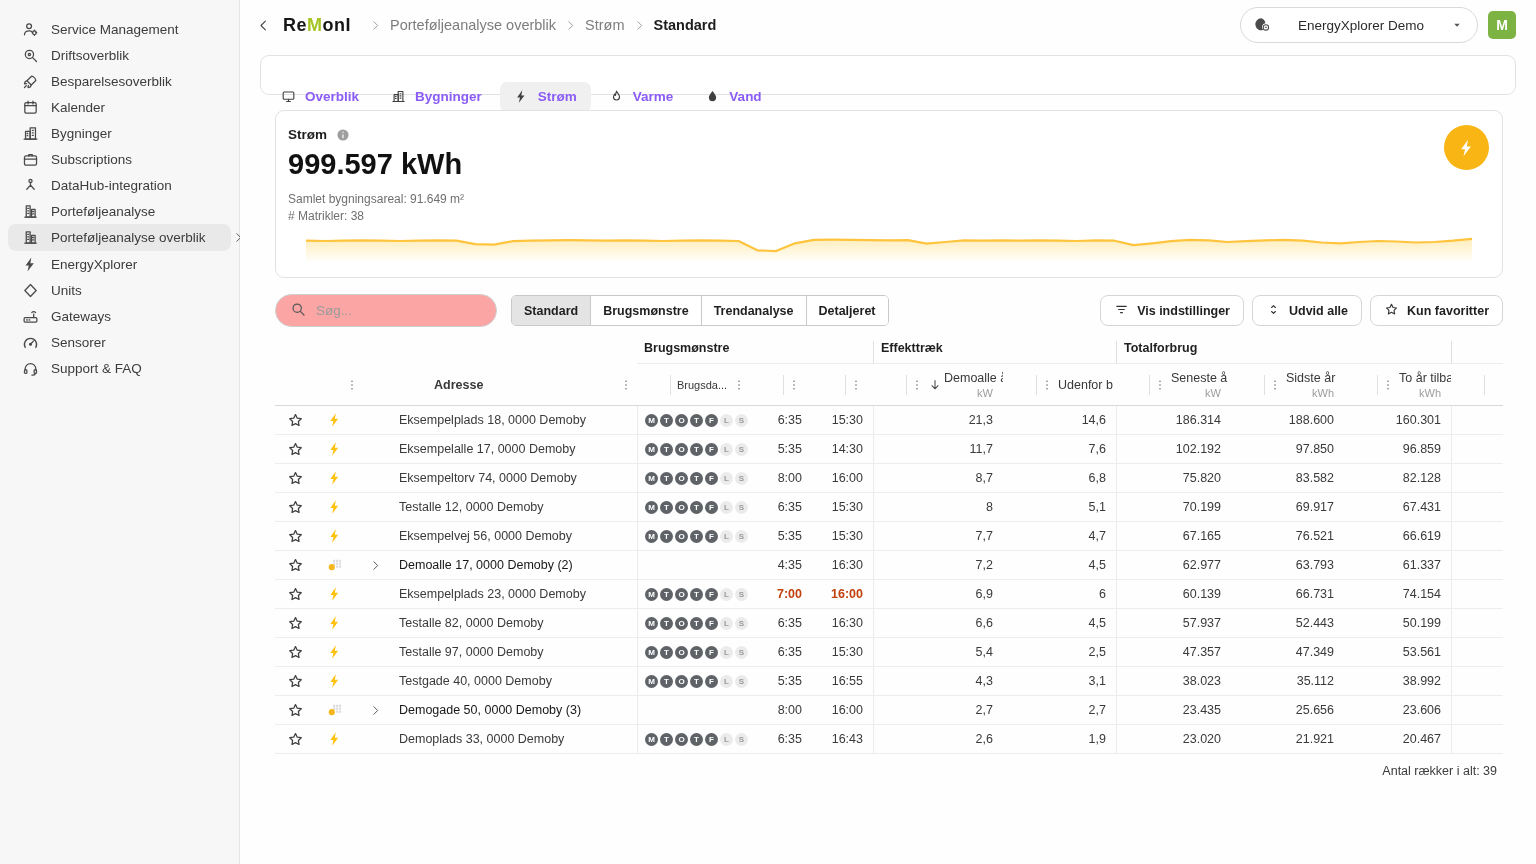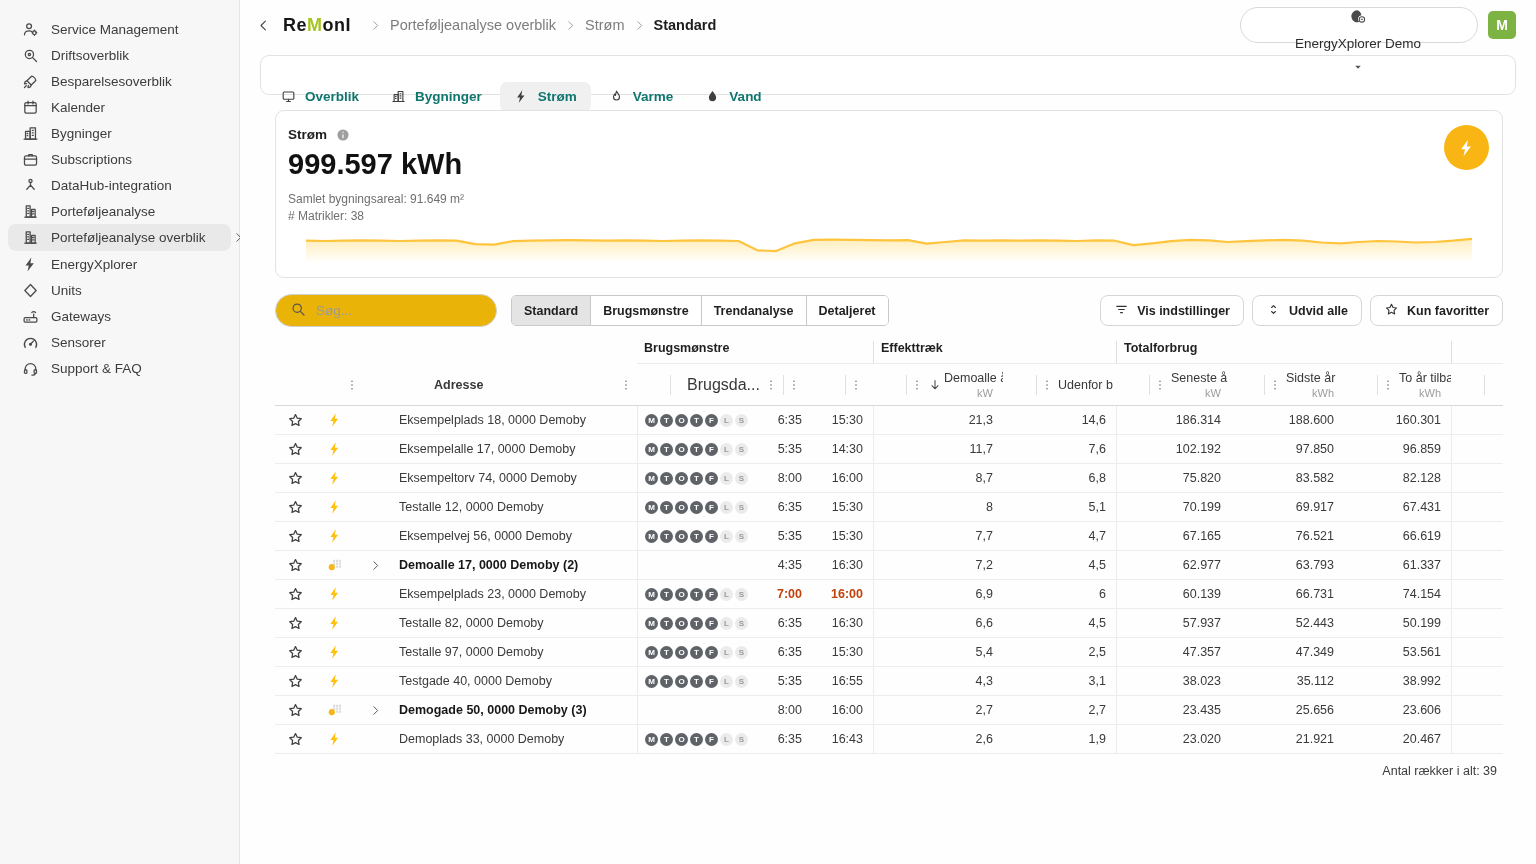--- a/index.html
+++ b/index.html
@@ -26,51 +26,51 @@
   .backchev { display:flex; color:#444; cursor:pointer; }
   .backchev svg { width:15px; height:15px; }
   .logo { font-size:18px; font-weight:800; letter-spacing:.5px; color:#161616; margin:0 10px 0 12px; cursor:pointer; }
   .logo .lg-m { color:#a4c422; }
   .crumbsep { display:flex; color:#9a9a9a; margin:0 8px; }
   .crumbsep svg { width:13px; height:13px; }
   .crumb { font-size:14.5px; color:#7d7d7d; cursor:pointer; }
   .crumb.current { font-weight:700; color:#1d1d1d; cursor:default; }
   .topspacer { flex:1; }
   .workspace { display:flex; align-items:center; gap:10px; height:36px; min-width:238px;
-               border:1px solid #d9d9d9; border-radius:18px; background:#fff; padding:0 14px 0 12px; cursor:pointer;flex-direction:column; }
+               border:1px solid #d9d9d9; border-radius:18px; background:#fff; padding:0 14px 0 12px; cursor:pointer; }
   .workspace .wlabel { font-size:13.5px; color:#2c2c2c; flex:1; text-align:center; }
   .wicon { display:flex; } .wicon svg { width:18px; height:18px; }
   .wcaret { display:flex; color:#555; } .wcaret svg { width:12px; height:12px; }
   .avatar { width:28px; height:28px; border-radius:5px; background:#7cb342; color:#fff; font-weight:700;
             font-size:14px; display:flex; align-items:center; justify-content:center; margin-left:10px; cursor:pointer; }
 
   .tabbar { margin:5px 20px 0 20px; height:40px; border:1px solid #e2e2e2; border-radius:9px; background:#fff;
             display:flex; align-items:center; padding:0 6px; gap:4px; }
   .tab { display:flex; align-items:center; gap:9px; height:30px; padding:0 14px; border-radius:7px;
-         font-size:13.5px; font-weight:700; color:#0f766e; cursor:pointer;margin-top:43px; }
+         font-size:13.5px; font-weight:700; color:#8b5cf6; cursor:pointer;margin-top:43px; }
   .tab .ticon { display:flex; color:#3f3f3f; } .tab .ticon svg { width:15px; height:15px; }
   .tab.selected { background:#f0f0f0; }
 
   
   .card { margin:15px 33px 0 35px; height:168px; border:1px solid #e2e2e2; border-radius:9px; background:#fff;
           position:relative; padding:16px 0 0 12px; }
   .card-title-row { display:flex; align-items:center; gap:9px; }
   .card-title { font-size:13.5px; font-weight:700; color:#1e1e1e; }
   .info-ic { display:flex; cursor:pointer; } .info-ic svg { width:14px; height:14px; }
   .card-value { font-size:29px; font-weight:800; color:#111; margin-top:6px; }
   .card-sub { font-size:12px; color:#6f6f6f; margin-top:10px; line-height:17px; }
   .spark-wrap { position:absolute; left:30px; right:30px; top:112px; height:40px; }
   .fab { position:absolute; top:14px; right:13px; width:45px; height:45px; border-radius:50%;
          background:#f9b513; display:flex; align-items:center; justify-content:center; cursor:pointer; }
   .fab svg { width:20px; height:20px; }
 
   
   .filterrow { margin:16px 33px 0 35px; display:flex; align-items:center; }
   .search { display:flex; align-items:center; gap:10px; width:222px; height:33px; border:1px solid #cfcfcf;
-            border-radius:17px; background:#eab308; padding:0 14px; }
+            border-radius:17px; background:#fca5a5; padding:0 14px; }
   .search svg { width:16px; height:16px; color:#555; flex-shrink:0; }
   .search input { border:none; outline:none; font-size:13.5px; width:100%; background:transparent;
                   font-family:"Liberation Sans", sans-serif; color:#333; }
   .search input::placeholder { color:#9b9b9b; }
   .viewtabs { display:flex; margin-left:14px; border:1px solid #c9c9c9; border-radius:5px; overflow:hidden; height:31px; }
   .vtab { display:flex; align-items:center; padding:0 12px; font-size:12.5px; font-weight:700; color:#1f1f1f;
           background:#fff; border-left:1px solid #c9c9c9; cursor:pointer; white-space:nowrap; }
   .vtab:first-child { border-left:none; }
   .vtab.selected { background:#e4e4e4; }
   .factions { margin-left:auto; display:flex; gap:8px; }
@@ -97,21 +97,21 @@
   .hnum .hu { font-size:11px; color:#9c9c9c; }
   .kebab { display:flex; align-items:center; justify-content:center; width:22px; cursor:pointer; color:#6f6f6f; flex-shrink:0; }
   .kebab svg { width:14px; height:14px; }
   .sortic { display:flex; color:#4a4a4a; margin-right:2px; } .sortic svg { width:14px; height:14px; }
 
   .c-star,.c-type,.c-chev { display:flex; align-items:center; justify-content:center; height:100%; }
   .c-star svg { width:17px; height:17px; color:#3f3f3f; cursor:pointer; }
   .c-type svg { width:16px; height:16px; }
   .c-chev svg { width:13px; height:13px; color:#555; }
   .c-addr { padding-left:4px; white-space:nowrap; overflow:hidden; }
-  .c-addr.bold { font-weight:700; color:#171717; }
+  .c-addr.bold { font-weight:400; color:#171717; }
   .c-days { display:flex; align-items:center; gap:2px; padding-left:7px; height:100%; border-left:1px solid #ececec; }
   .gdl { border-left:1px solid #ececec; height:100%; display:flex; align-items:center; }
   .badge { width:13px; height:13px; border-radius:50%; font-size:8px; font-weight:700; display:flex;
            align-items:center; justify-content:center; }
   .badge.on { background:#5f6368; color:#fff; }
   .badge.off { background:#ebebeb; color:#9a9a9a; }
   .c-num { text-align:right; padding-right:10px; height:100%; display:flex; align-items:center; justify-content:flex-end; }
   .c-num.bold { font-weight:700; color:#c2410c; }
   .tfooter { text-align:right; padding:10px 6px 0 0; font-size:12.5px; color:#3c3c3c; }
 </style>
@@ -481,21 +481,21 @@
                     <g fill="currentColor">
                       <circle cx="12" cy="5.5" r="1.4"></circle>
                       <circle cx="12" cy="12" r="1.4"></circle>
                       <circle cx="12" cy="18.5" r="1.4"></circle>
                     </g>
                   </svg>
                 </span>
               </span>
             </div>
      <div class="hcell hdiv">
-              <span class="ht" style="padding-left:17px;font-size:16px;color:#383838">Brugsda...</span>
+              <span class="ht" style="padding-left:7px;font-size:11px;color:#383838">Brugsda...</span>
               <span style="margin-left:auto">
                 <span class="kebab">
                   <svg viewBox="0 0 24 24">
                     <g fill="currentColor">
                       <circle cx="12" cy="5.5" r="1.4"></circle>
                       <circle cx="12" cy="12" r="1.4"></circle>
                       <circle cx="12" cy="18.5" r="1.4"></circle>
                     </g>
                   </svg>
                 </span>

